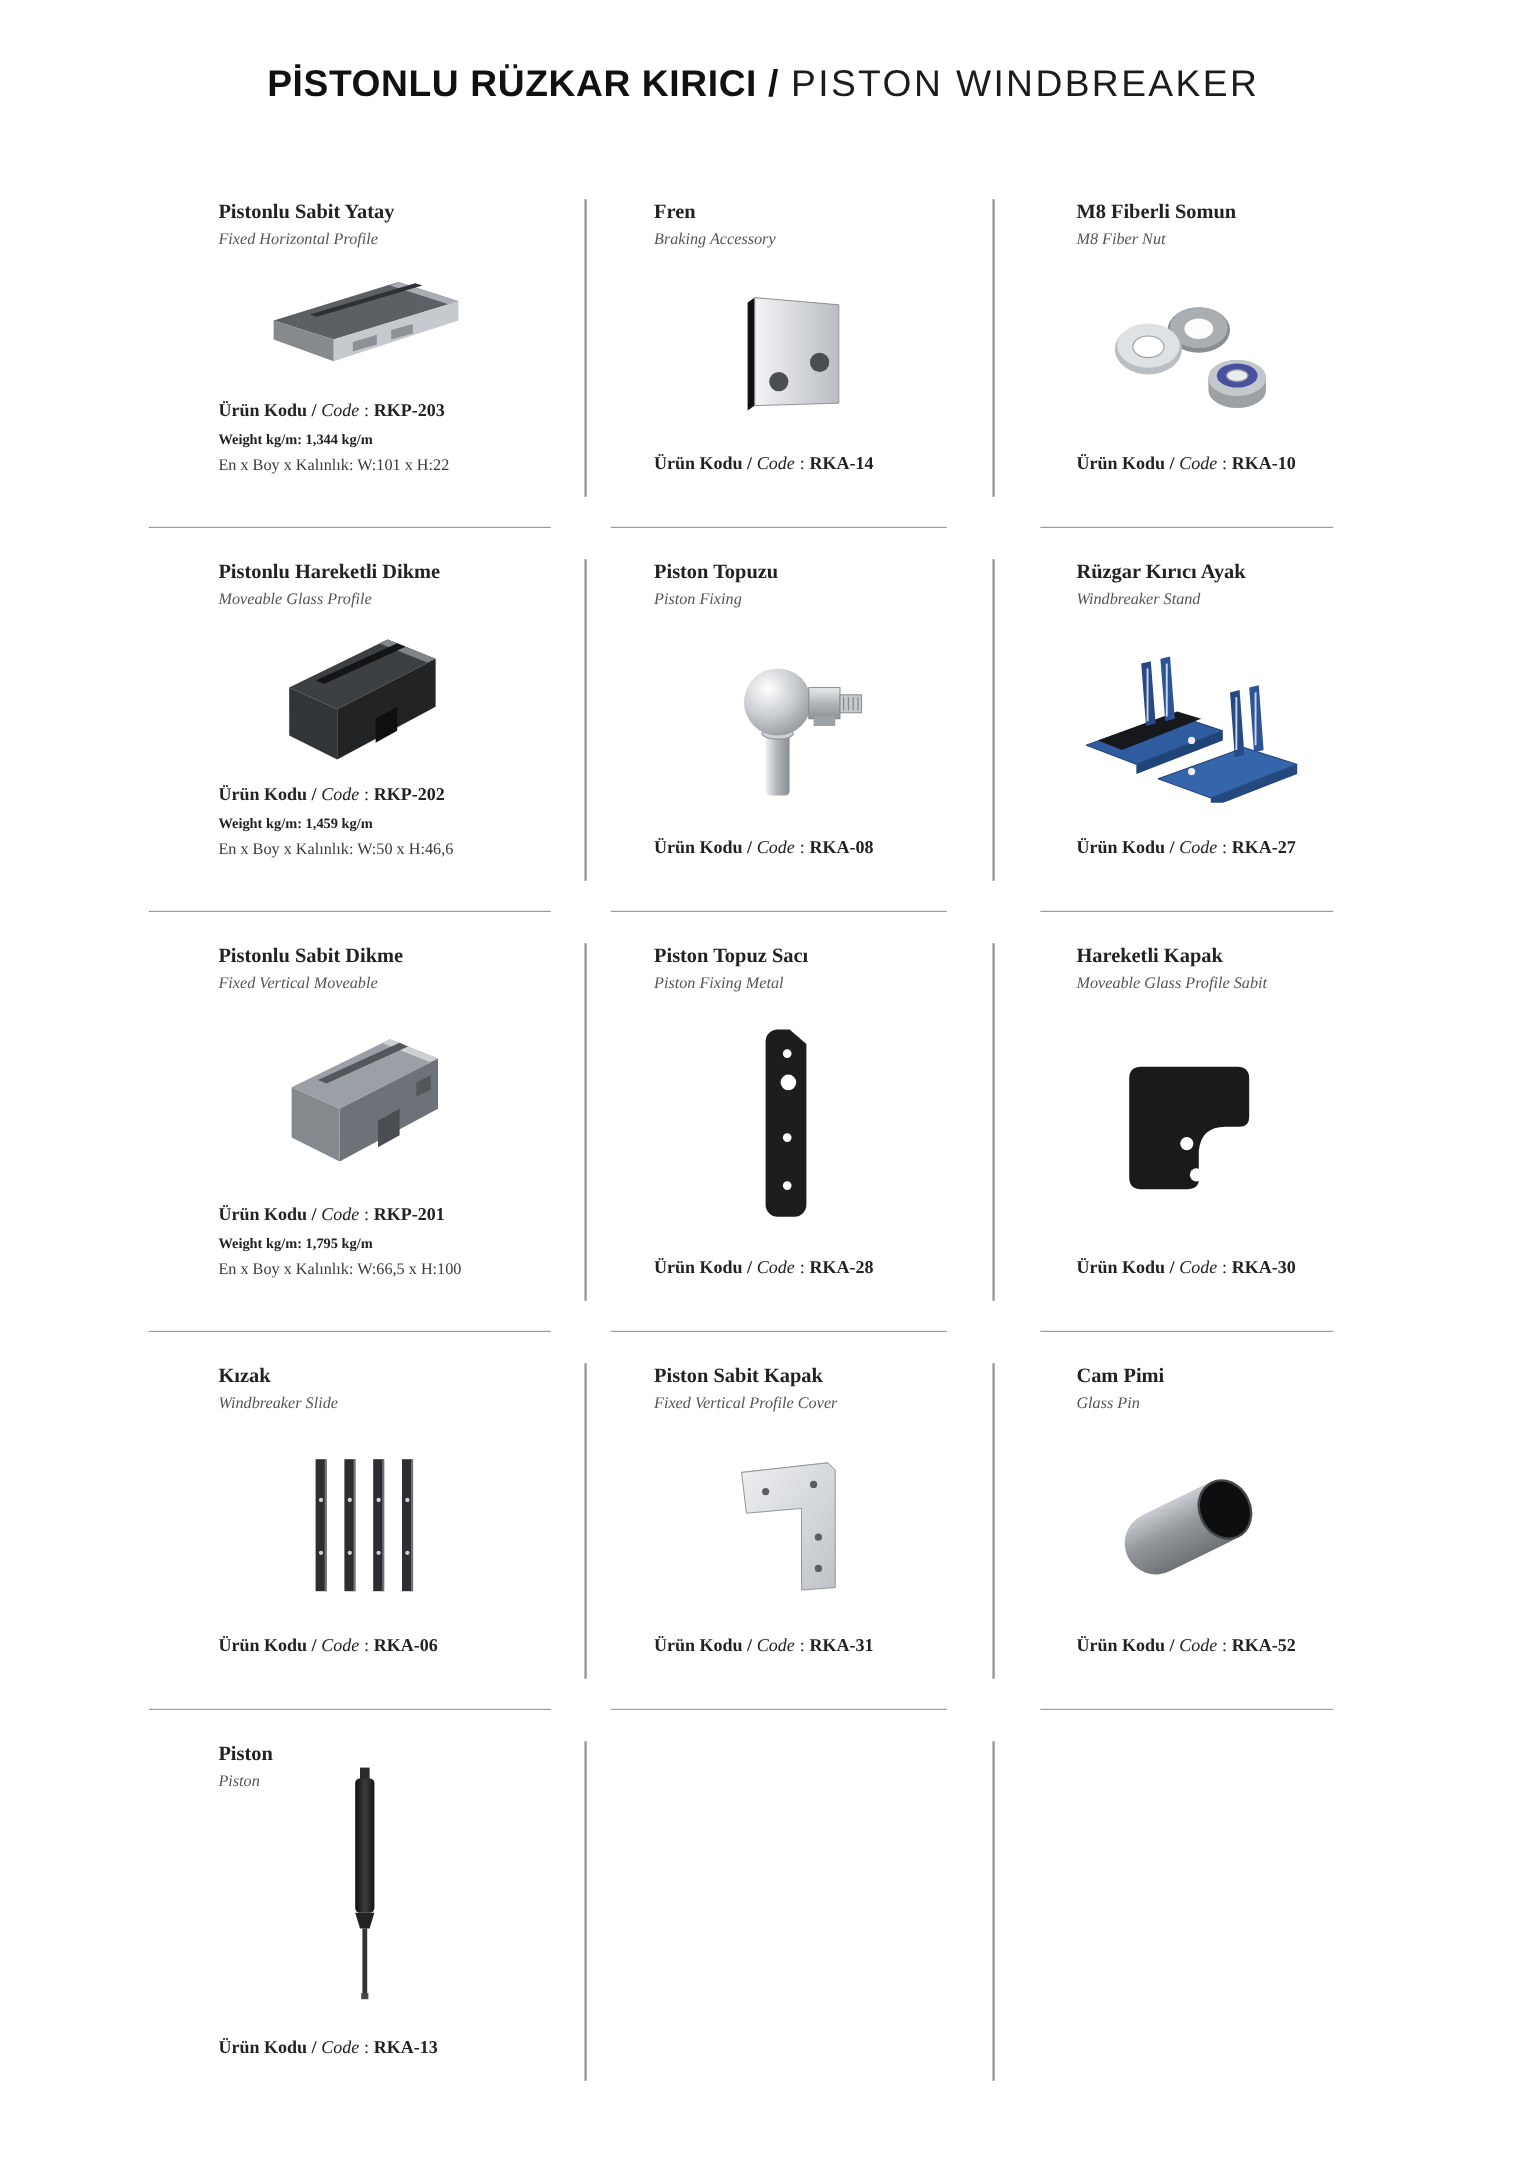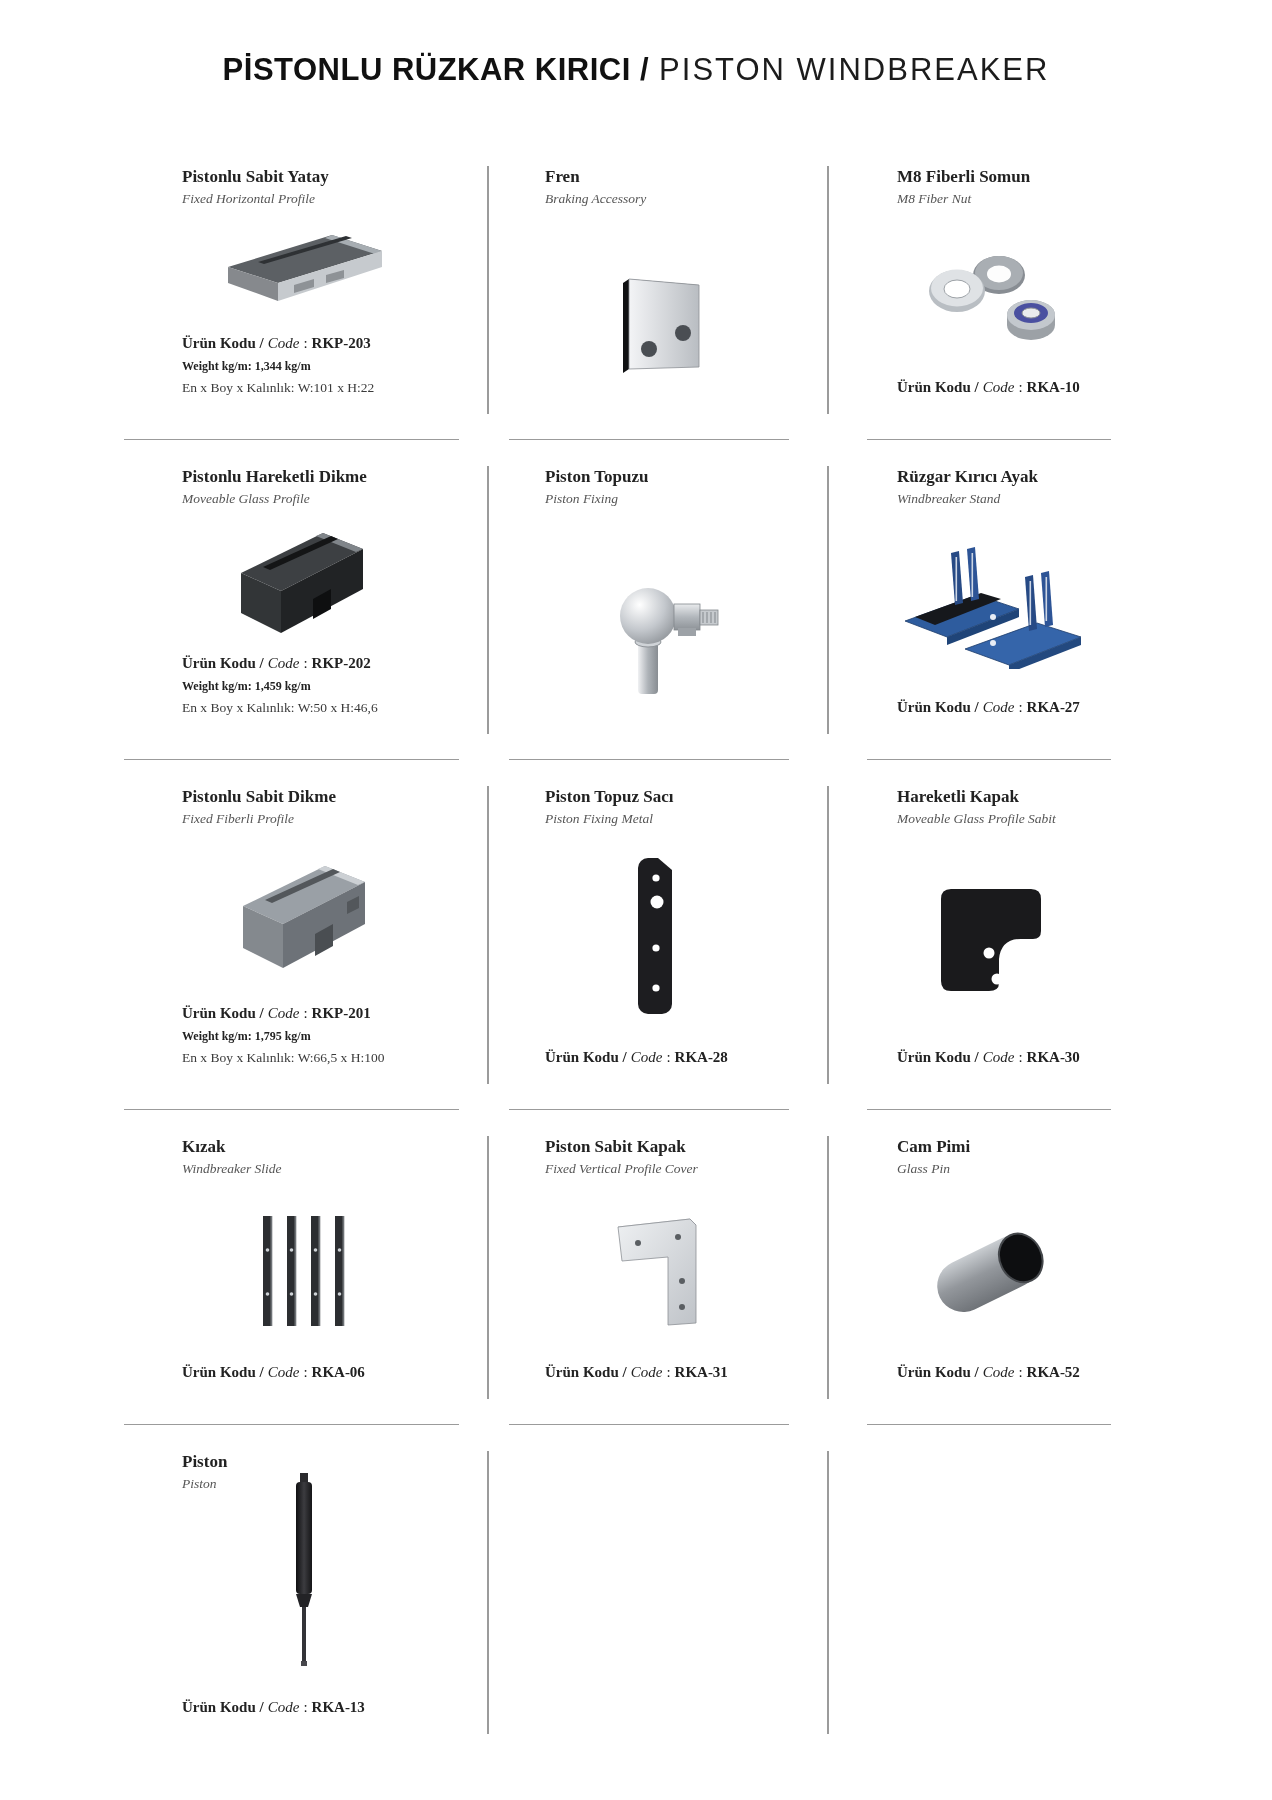--- a/index.html
+++ b/index.html
@@ -83,20 +83,23 @@
               <stop offset="1" stop-color="#b9bdc2"></stop>
           </linearGradient>
         </defs>
         <polygon points="30,18 36,14 36,104 30,108" fill="#101113"></polygon>
         <polygon points="36,14 106,20 100,26 36,20" fill="#6e7276"></polygon>
         <polygon points="36,14 106,20 106,102 36,104" fill="url(#gPlate)" stroke="#8d9195" stroke-width="0.8"></polygon>
         <circle cx="56" cy="84" r="8" fill="#4a4e53"></circle>
         <circle cx="90" cy="68" r="8" fill="#4a4e53"></circle>
       </svg>
     </div>
+    <div class="meta">
+      <p class="code"><span class="b">Ürün Kodu /</span><span class="sp"></span><span class="i">Code</span><span class="sp"></span><span>:</span><span class="sp"></span><span class="b">RKA-14</span></p>
+    </div>
   </section>
 
   <section class="cell c3 hr vl">
     <h2 class="ttl">M8 Fiberli Somun</h2>
     <p class="sub">M8 Fiber Nut</p>
     <div class="img">
       <svg width="170" height="112" viewBox="0 0 170 112">
         <ellipse cx="92" cy="38" rx="26" ry="19" fill="#888d93"></ellipse>
         <ellipse cx="92" cy="36" rx="24" ry="17" fill="#a9aeb3"></ellipse>
         <ellipse cx="92" cy="37" rx="12" ry="8.5" fill="#fdfdfd"></ellipse>
@@ -157,20 +160,23 @@
           </linearGradient>
         </defs>
         <rect x="56" y="72" width="20" height="54" rx="4" fill="url(#gNeck)"></rect>
         <ellipse cx="66" cy="74" rx="13" ry="5" fill="#cfd3d7" stroke="#8f9499" stroke-width="1"></ellipse>
         <circle cx="66" cy="48" r="28" fill="url(#gBall)"></circle>
         <rect x="92" y="36" width="26" height="26" fill="url(#gNut)" stroke="#83888d" stroke-width="0.8"></rect>
         <rect x="96" y="60" width="18" height="8" fill="#9da2a7"></rect>
         <rect x="118" y="42" width="18" height="15" fill="#c6cace" stroke="#83888d" stroke-width="0.8"></rect>
         <path d="M121,44 v11 M125,44 v11 M129,44 v11 M133,44 v11" stroke="#82878c" stroke-width="1"></path>
       </svg>
+    </div>
+    <div class="meta">
+      <p class="code"><span class="b">Ürün Kodu /</span><span class="sp"></span><span class="i">Code</span><span class="sp"></span><span>:</span><span class="sp"></span><span class="b">RKA-08</span></p>
     </div>
   </section>
 
   <section class="cell c3 hr vl">
     <h2 class="ttl">Rüzgar Kırıcı Ayak</h2>
     <p class="sub">Windbreaker Stand</p>
     <div class="img">
       <svg width="190" height="132" viewBox="0 0 190 132">
         <g>
           <polygon points="8,84 80,58 122,72 50,100" fill="#2e5c9e" stroke="#1d3c6b" stroke-width="0.8"></polygon>
@@ -193,21 +199,21 @@
         </g>
       </svg>
     </div>
     <div class="meta">
       <p class="code"><span class="b">Ürün Kodu /</span><span class="sp"></span><span class="i">Code</span><span class="sp"></span><span>:</span><span class="sp"></span><span class="b">RKA-27</span></p>
     </div>
   </section>
 
   <section class="cell c1 hr">
     <h2 class="ttl">Pistonlu Sabit Dikme</h2>
-    <p class="sub">Fixed Fiberli Profile</p>
+    <p class="sub">Fixed Vertical Moveable</p>
     <div class="img">
       <svg width="165" height="140" viewBox="0 0 165 140">
         <polygon points="22,60 104,20 144,36 62,78" fill="#9aa0a6"></polygon>
         <polygon points="104,20 144,36 137,39 97,23" fill="#ccd0d4"></polygon>
         <polygon points="44,54 112,23 119,26 51,57" fill="#53575b"></polygon>
         <polygon points="62,78 144,36 144,78 62,122" fill="#6d7278"></polygon>
         <polygon points="22,60 62,78 62,122 22,102" fill="#84898e"></polygon>
         <polygon points="94,88 112,78 112,100 94,110" fill="#4a4e52"></polygon>
         <polygon points="126,56 138,50 138,62 126,68" fill="#53575b"></polygon>
       </svg>

